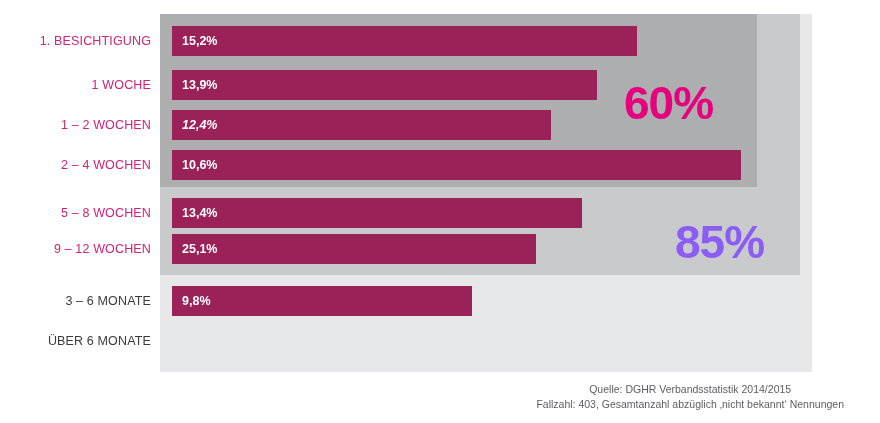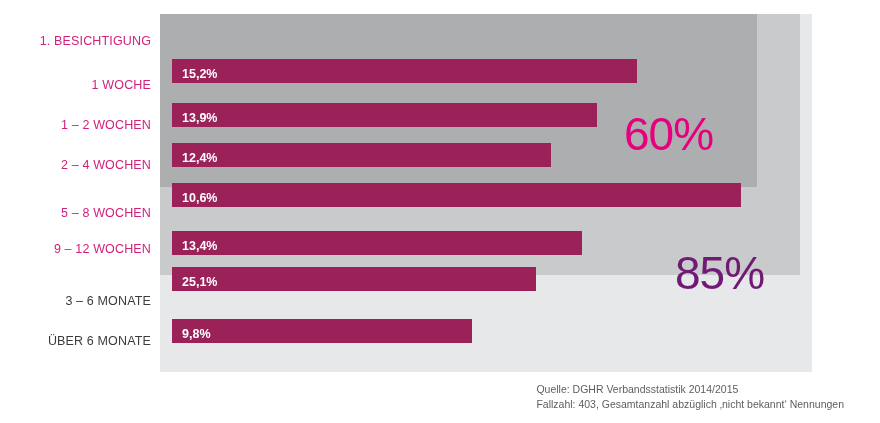--- a/index.html
+++ b/index.html
@@ -28,37 +28,36 @@
     left: 160px;
     top: 14px;
   }
   .panel-light  { width: 652px; height: 358px; background: #e7e8ea; }
   .panel-medium { width: 640px; height: 261px; background: #c8cacc; }
   .panel-dark   { width: 597px; height: 173px; background: #acaeb0; }
 
   
   .annotation {
     position: absolute;
-    font-weight: 400;
+    font-weight: 700;
     letter-spacing: -1px;
     white-space: nowrap;
     line-height: 1;
-    margin-top: 31px;
   }
   .annotation-60 {
     left: 624px;
     top: 80px;
     font-size: 46px;
     color: #e6007e;
   }
   .annotation-85 {
     left: 675px;
     top: 219px;
     font-size: 46px;
-    color: #701a75;
+    color: #8b5cf6;
   }
 
   
   .row {
     position: absolute;
     left: 0;
     height: 30px;
   }
   .row-label {
     position: absolute;
@@ -72,42 +71,41 @@
     letter-spacing: 0.15px;
     white-space: nowrap;
   }
   .row-label.magenta { color: #d1217a; }
   .row-label.dark    { color: #3b3b3b; }
 
   .bar {
     position: absolute;
     left: 172px;
     top: 0;
-    height: 24px;
+    height: 30px;
     background: #9b2159;
-    margin-top: 33px;
   }
   .bar-value {
     position: absolute;
     left: 10px;
     top: 0;
     height: 30px;
     line-height: 30px;
     font-size: 12.5px;
     font-weight: bold;
     color: #ffffff;
     white-space: nowrap;
   }
 
   
   .footer {
     position: absolute;
     right: 36px;
     top: 382px;
-    text-align: left;
+    text-align: center;
     color: #5e5e62;
     font-size: 10.5px;
     line-height: 15px;
   }
   .footer div { white-space: nowrap; }
 </style>
 </head>
 <body>
 
 <div id="chart-root">
@@ -127,21 +125,21 @@
         </div>
       </div>
       <div class="row" style="top: 70px; width: 880px; text-decoration: underline;">
         <div class="row-label magenta">1 WOCHE</div>
         <div class="bar" style="width: 425px; text-align: right;">
           <div class="bar-value">13,9%</div>
         </div>
       </div>
       <div class="row" style="top: 110px; width: 880px;">
         <div class="row-label magenta">1 – 2 WOCHEN</div>
-        <div class="bar" style="width: 379px;">
+        <div class="bar" style="width: 379px; font-style: italic;">
           <div class="bar-value">12,4%</div>
         </div>
       </div>
       <div class="row" style="top: 150px; width: 880px;">
         <div class="row-label magenta">2 – 4 WOCHEN</div>
         <div class="bar" style="width: 569px;">
           <div class="bar-value">10,6%</div>
         </div>
       </div>
       <div class="row" style="top: 198px; width: 880px; border-radius: 13px;">

